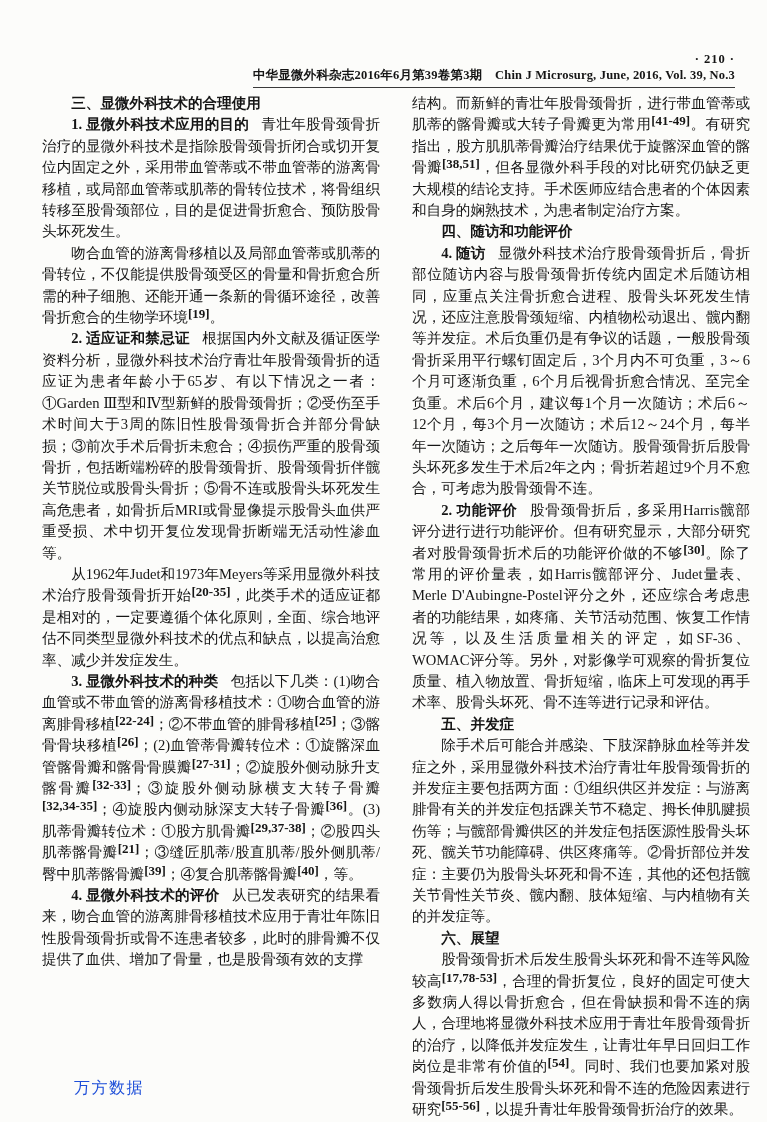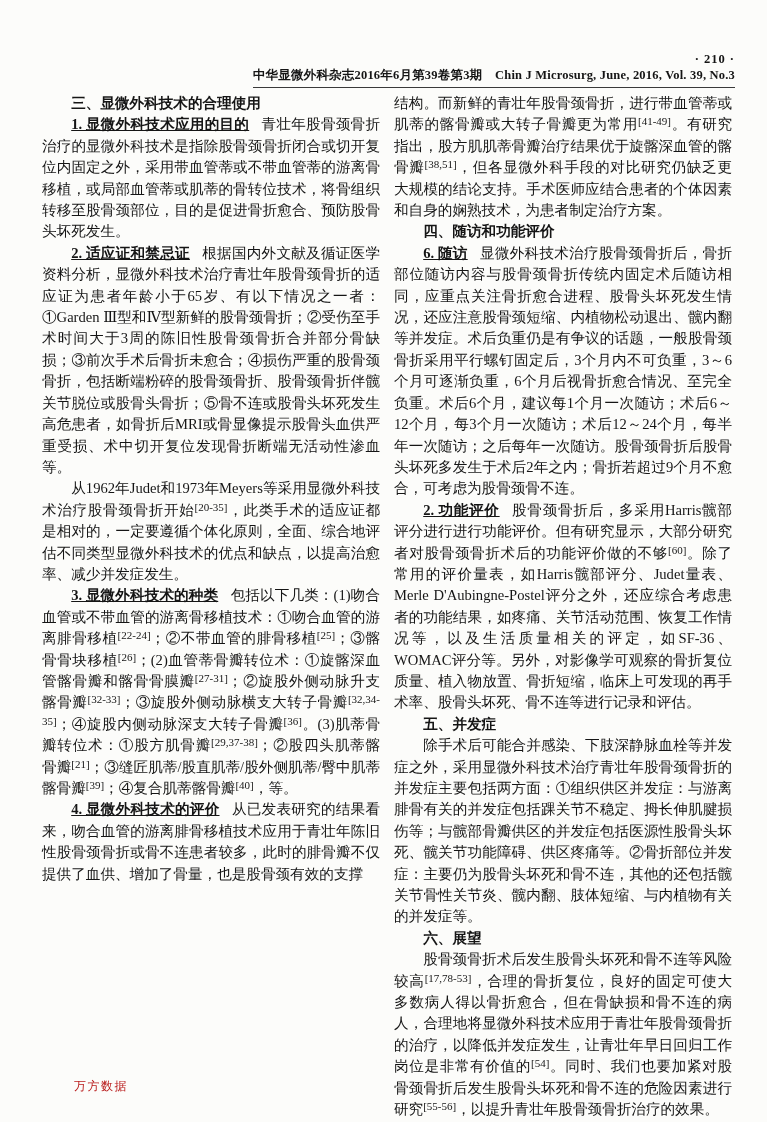--- a/index.html
+++ b/index.html
@@ -17,63 +17,64 @@
     font-size:12.5px;
     flex-direction:column;
   }
   .page-num{font-weight:700;letter-spacing:1px;white-space:nowrap;}
   .journal-line{
     font-weight:600;letter-spacing:0.2px;white-space:nowrap;
     border-bottom:1.4px solid #3a3a3a;padding-bottom:3px;margin-left:16px;
   }
   .columns{
     position:absolute;top:93px;left:42px;
-    display:flex;gap:14px;
+    display:flex;gap:32px;
   }
   .col{
     width:338px;
     font-size:14.6px;line-height:21.4px;
     text-align:justify;
   }
   .col p{margin:0;text-indent:2em;}
   .col p.no-indent{text-indent:0;}
   .sec{font-weight:700;text-indent:2em;}
-  .lead{font-weight:700;margin-right:0.85em;text-decoration:underline;}
-  sup{font-size:11px;line-height:0;vertical-align:4px;letter-spacing:0;}
+  .lead{font-weight:700;margin-right:0.85em;}
+  sup{font-size:13px;line-height:0;vertical-align:4px;letter-spacing:0;font-weight:bold;}
   .watermark{
     position:absolute;left:74px;top:1078px;
-    color:#b91c1c;font-size:12px;letter-spacing:1.5px;
+    color:#1d4ed8;font-size:16px;letter-spacing:1.5px;
   }
 </style>
 </head>
 <body>
 
 <div class="page">
 
   <header class="page-header">
     <span class="page-num">· 210 ·</span>
     <span class="journal-line">中华显微外科杂志2016年6月第39卷第3期　Chin J Microsurg, June, 2016, Vol. 39, No.3</span>
   </header>
 
   <div class="columns">
 
     <div class="col">
       <div class="sec">三、显微外科技术的合理使用</div>
       <p><span class="lead">1. 显微外科技术应用的目的</span><span>青壮年股骨颈骨折治疗的显微外科技术是指除股骨颈骨折闭合或切开复位内固定之外，采用带血管蒂或不带血管蒂的游离骨移植，或局部血管蒂或肌蒂的骨转位技术，将骨组织转移至股骨颈部位，目的是促进骨折愈合、预防股骨头坏死发生。</span></p>
+      <p><span>吻合血管的游离骨移植以及局部血管蒂或肌蒂的骨转位，不仅能提供股骨颈受区的骨量和骨折愈合所需的种子细胞、还能开通一条新的骨循环途径，改善骨折愈合的生物学环境<sup>[19]</sup>。</span></p>
       <p><span class="lead">2. 适应证和禁忌证</span><span>根据国内外文献及循证医学资料分析，显微外科技术治疗青壮年股骨颈骨折的适应证为患者年龄小于65岁、有以下情况之一者：①Garden Ⅲ型和Ⅳ型新鲜的股骨颈骨折；②受伤至手术时间大于3周的陈旧性股骨颈骨折合并部分骨缺损；③前次手术后骨折未愈合；④损伤严重的股骨颈骨折，包括断端粉碎的股骨颈骨折、股骨颈骨折伴髋关节脱位或股骨头骨折；⑤骨不连或股骨头坏死发生高危患者，如骨折后MRI或骨显像提示股骨头血供严重受损、术中切开复位发现骨折断端无活动性渗血等。</span></p>
       <p><span>从1962年Judet和1973年Meyers等采用显微外科技术治疗股骨颈骨折开始<sup>[20-35]</sup>，此类手术的适应证都是相对的，一定要遵循个体化原则，全面、综合地评估不同类型显微外科技术的优点和缺点，以提高治愈率、减少并发症发生。</span></p>
       <p><span class="lead">3. 显微外科技术的种类</span><span>包括以下几类：(1)吻合血管或不带血管的游离骨移植技术：①吻合血管的游离腓骨移植<sup>[22-24]</sup>；②不带血管的腓骨移植<sup>[25]</sup>；③髂骨骨块移植<sup>[26]</sup>；(2)血管蒂骨瓣转位术：①旋髂深血管髂骨瓣和髂骨骨膜瓣<sup>[27-31]</sup>；②旋股外侧动脉升支髂骨瓣<sup>[32-33]</sup>；③旋股外侧动脉横支大转子骨瓣<sup>[32,34-35]</sup>；④旋股内侧动脉深支大转子骨瓣<sup>[36]</sup>。(3)肌蒂骨瓣转位术：①股方肌骨瓣<sup>[29,37-38]</sup>；②股四头肌蒂髂骨瓣<sup>[21]</sup>；③缝匠肌蒂/股直肌蒂/股外侧肌蒂/臀中肌蒂髂骨瓣<sup>[39]</sup>；④复合肌蒂髂骨瓣<sup>[40]</sup>，等。</span></p>
       <p><span class="lead">4. 显微外科技术的评价</span><span>从已发表研究的结果看来，吻合血管的游离腓骨移植技术应用于青壮年陈旧性股骨颈骨折或骨不连患者较多，此时的腓骨瓣不仅提供了血供、增加了骨量，也是股骨颈有效的支撑</span></p>
     </div>
 
     <div class="col">
       <p class="no-indent"><span>结构。而新鲜的青壮年股骨颈骨折，进行带血管蒂或肌蒂的髂骨瓣或大转子骨瓣更为常用<sup>[41-49]</sup>。有研究指出，股方肌肌蒂骨瓣治疗结果优于旋髂深血管的髂骨瓣<sup>[38,51]</sup>，但各显微外科手段的对比研究仍缺乏更大规模的结论支持。手术医师应结合患者的个体因素和自身的娴熟技术，为患者制定治疗方案。</span></p>
       <div class="sec">四、随访和功能评价</div>
-      <p><span class="lead">6. 随访</span><span>显微外科技术治疗股骨颈骨折后，骨折部位随访内容与股骨颈骨折传统内固定术后随访相同，应重点关注骨折愈合进程、股骨头坏死发生情况，还应注意股骨颈短缩、内植物松动退出、髋内翻等并发症。术后负重仍是有争议的话题，一般股骨颈骨折采用平行螺钉固定后，3个月内不可负重，3～6个月可逐渐负重，6个月后视骨折愈合情况、至完全负重。术后6个月，建议每1个月一次随访；术后6～12个月，每3个月一次随访；术后12～24个月，每半年一次随访；之后每年一次随访。股骨颈骨折后股骨头坏死多发生于术后2年之内；骨折若超过9个月不愈合，可考虑为股骨颈骨不连。</span></p>
-      <p><span class="lead">2. 功能评价</span><span>股骨颈骨折后，多采用Harris髋部评分进行进行功能评价。但有研究显示，大部分研究者对股骨颈骨折术后的功能评价做的不够<sup>[60]</sup>。除了常用的评价量表，如Harris髋部评分、Judet量表、Merle D'Aubingne-Postel评分之外，还应综合考虑患者的功能结果，如疼痛、关节活动范围、恢复工作情况等，以及生活质量相关的评定，如SF-36、WOMAC评分等。另外，对影像学可观察的骨折复位质量、植入物放置、骨折短缩，临床上可发现的再手术率、股骨头坏死、骨不连等进行记录和评估。</span></p>
+      <p><span class="lead">4. 随访</span><span>显微外科技术治疗股骨颈骨折后，骨折部位随访内容与股骨颈骨折传统内固定术后随访相同，应重点关注骨折愈合进程、股骨头坏死发生情况，还应注意股骨颈短缩、内植物松动退出、髋内翻等并发症。术后负重仍是有争议的话题，一般股骨颈骨折采用平行螺钉固定后，3个月内不可负重，3～6个月可逐渐负重，6个月后视骨折愈合情况、至完全负重。术后6个月，建议每1个月一次随访；术后6～12个月，每3个月一次随访；术后12～24个月，每半年一次随访；之后每年一次随访。股骨颈骨折后股骨头坏死多发生于术后2年之内；骨折若超过9个月不愈合，可考虑为股骨颈骨不连。</span></p>
+      <p><span class="lead">2. 功能评价</span><span>股骨颈骨折后，多采用Harris髋部评分进行进行功能评价。但有研究显示，大部分研究者对股骨颈骨折术后的功能评价做的不够<sup>[30]</sup>。除了常用的评价量表，如Harris髋部评分、Judet量表、Merle D'Aubingne-Postel评分之外，还应综合考虑患者的功能结果，如疼痛、关节活动范围、恢复工作情况等，以及生活质量相关的评定，如SF-36、WOMAC评分等。另外，对影像学可观察的骨折复位质量、植入物放置、骨折短缩，临床上可发现的再手术率、股骨头坏死、骨不连等进行记录和评估。</span></p>
       <div class="sec">五、并发症</div>
       <p><span>除手术后可能合并感染、下肢深静脉血栓等并发症之外，采用显微外科技术治疗青壮年股骨颈骨折的并发症主要包括两方面：①组织供区并发症：与游离腓骨有关的并发症包括踝关节不稳定、拇长伸肌腱损伤等；与髋部骨瓣供区的并发症包括医源性股骨头坏死、髋关节功能障碍、供区疼痛等。②骨折部位并发症：主要仍为股骨头坏死和骨不连，其他的还包括髋关节骨性关节炎、髋内翻、肢体短缩、与内植物有关的并发症等。</span></p>
       <div class="sec">六、展望</div>
       <p><span>股骨颈骨折术后发生股骨头坏死和骨不连等风险较高<sup>[17,78-53]</sup>，合理的骨折复位，良好的固定可使大多数病人得以骨折愈合，但在骨缺损和骨不连的病人，合理地将显微外科技术应用于青壮年股骨颈骨折的治疗，以降低并发症发生，让青壮年早日回归工作岗位是非常有价值的<sup>[54]</sup>。同时、我们也要加紧对股骨颈骨折后发生股骨头坏死和骨不连的危险因素进行研究<sup>[55-56]</sup>，以提升青壮年股骨颈骨折治疗的效果。</span></p>
     </div>
 
   </div>
 
   <div class="watermark">万方数据</div>
 

